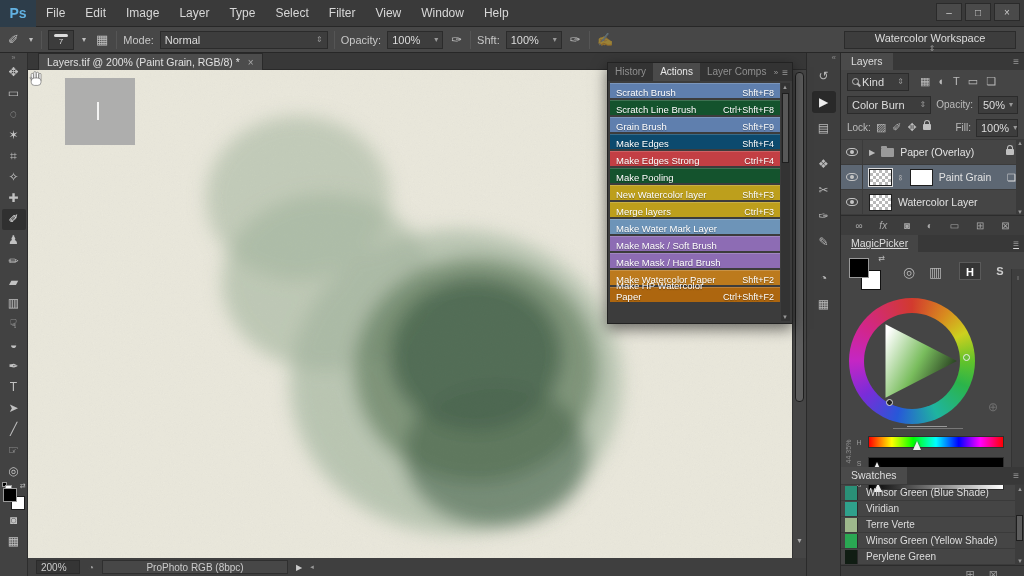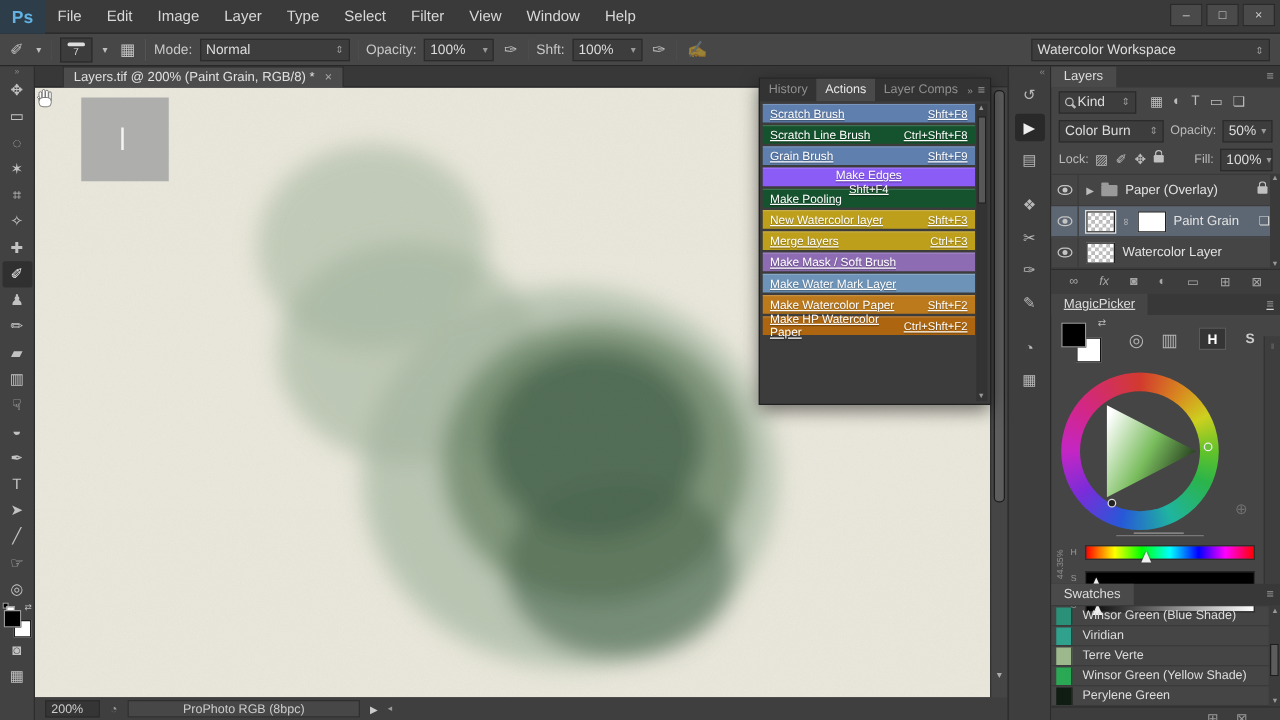--- a/index.html
+++ b/index.html
@@ -24,26 +24,26 @@
   .opt-sep { width:1px; height:18px; background:#2e2e2e; border-right:1px solid #555; }
   .opt-label { font-size:11px; color:#c8c8c8; }
   .select { height:18px; background:#3d3d3d; border:1px solid #2b2b2b; display:flex;
             align-items:center; justify-content:space-between; padding:0 4px; color:#ddd; font-size:11px; }
   .select .caret { color:#999; font-size:8px; margin-left:4px; }
   .opt-icon { font-size:13px; color:#bfbfbf; padding:0 2px; }
   .brush-size-box { width:26px; height:20px; background:#3c3c3c; border:1px solid #2a2a2a;
                     display:flex; flex-direction:column; align-items:center; justify-content:center; }
   .brush-size-box .stroke { width:14px; height:3px; background:#ddd; border-radius:2px; margin-bottom:1px; }
   .brush-size-box .num { font-size:8px; color:#ddd; line-height:7px; }
-  .workspace-select { position:absolute; right:8px; top:31px; width:191px; z-index:31; }
+  .workspace-select { position:absolute; right:8px; top:31px; width:172px; z-index:31;flex-direction:column; }
 
   
   .tabbar { position:absolute; top:53px; left:28px; width:778px; height:17px; background:#383838;
             border-bottom:1px solid #2a2a2a; }
-  .doc-tab { display:inline-flex; align-items:center; margin-left:22px; height:17px; padding:0 8px;
+  .doc-tab { display:inline-flex; align-items:center; margin-left:10px; height:17px; padding:0 8px;
              background:#4c4c4c; border:1px solid #2a2a2a; border-bottom:none; font-size:10.5px; color:#e0e0e0; }
   .doc-tab .tab-close { margin-left:8px; color:#aaa; font-size:10px; }
 
   
   .toolbar { position:absolute; left:0; top:53px; width:28px; bottom:0; background:#424242;
              border-right:1px solid #2d2d2d; display:flex; flex-direction:column; align-items:center; }
   .toolbar-head { width:100%; text-align:center; color:#8a8a8a; font-size:7px; height:9px; line-height:9px; }
   .tool { width:24px; height:21px; line-height:21px; text-align:center; font-size:12px; color:#c2c2c2; }
   .tool.selected { background:#303030; border-radius:2px; color:#eee; }
   .fgbg { position:relative; width:24px; height:26px; margin-top:2px; }
@@ -87,23 +87,23 @@
 
   
   .actions-panel { position:absolute; left:607px; top:62px; width:186px; height:262px; background:#3c3c3c;
                    border:1px solid #222; box-shadow:0 5px 14px rgba(0,0,0,.55); z-index:20; }
   .actions-tabs { height:18px; background:#333; display:flex; align-items:stretch; font-size:10px; }
   .a-tab { padding:0 7px; line-height:18px; color:#8f8f8f; }
   .a-tab.active { background:#4a4a4a; color:#e8e8e8; }
   .actions-tabs .tabs-right { margin-left:auto; display:flex; gap:4px; padding-right:4px; align-items:center;
                               color:#999; font-size:8px; }
   .actions-list { position:absolute; left:2px; right:12px; top:20px; bottom:2px; overflow:hidden; }
-  .action-row { height:15px; margin-bottom:2px; display:flex; align-items:center; justify-content:space-between;
+  .action-row { height:15px; margin-bottom:2px; display:flex; align-items:flex-end; justify-content:space-between;
                 padding:0 6px; font-size:9.5px; color:#fff; text-shadow:0 1px 1px rgba(0,0,0,.35);
-                border-top:1px solid rgba(255,255,255,.18);text-decoration:underline; }
+                border-top:1px solid rgba(255,255,255,.18); }
   .action-row .sc { font-size:9px; }
   .actions-scroll { position:absolute; right:2px; top:20px; bottom:2px; width:9px; background:#333; }
   .actions-scroll .up, .actions-scroll .dn { position:absolute; left:1px; font-size:6px; color:#999; }
   .actions-scroll .up { top:1px; } .actions-scroll .dn { bottom:1px; }
   .actions-scroll .thumb { position:absolute; left:1px; top:10px; width:7px; height:70px; background:#575757; }
 
   
   .rightcol { position:absolute; left:840px; top:53px; width:184px; bottom:0; background:#454545;
               border-left:1px solid #2a2a2a; display:flex; flex-direction:column; }
   .p-header { height:17px; background:#383838; display:flex; align-items:center; font-size:10.5px; }
@@ -242,21 +242,21 @@
     <span class="opt-icon" style="font-size:8px">▾</span>
     <div class="opt-sep"></div>
     <div class="brush-size-box">
       <div class="stroke"></div>
       <span class="num">7</span>
     </div>
     <span class="opt-icon" style="font-size:8px">▾</span>
     <span class="opt-icon">▦</span>
     <div class="opt-sep"></div>
     <span class="opt-label">Mode:</span>
-    <div class="select" style="width:120px">
+    <div class="select" style="width:168px">
       <span>Normal</span>
       <span class="caret">⇕</span>
     </div>
     <div class="opt-sep"></div>
     <span class="opt-label">Opacity:</span>
     <div class="select" style="width:56px">
       <span>100%</span>
       <span class="caret">▾</span>
     </div>
     <span class="opt-icon">✑</span>
@@ -434,52 +434,60 @@
         <div class="action-row" style="background: #14532d;">
           <span>Scratch Line Brush</span>
           <span class="sc">Ctrl+Shft+F8</span>
         </div>
 
         <div class="action-row" style="background: rgb(95, 127, 174);">
           <span>Grain Brush</span>
           <span class="sc">Shft+F9</span>
         </div>
 
-        <div class="action-row" style="background: #8b5cf6; flex-direction: column;">
+        <div class="action-row" style="background: #0c4a6e;">
           <span>Make Edges</span>
           <span class="sc">Shft+F4</span>
         </div>
 
+        <div class="action-row" style="background: rgb(195, 63, 68);">
+          <span>Make Edges Strong</span>
+          <span class="sc">Ctrl+F4</span>
+        </div>
 
         <div class="action-row" style="background: #14532d;">
           <span>Make Pooling</span>
           <span class="sc"></span>
         </div>
 
         <div class="action-row" style="background: rgb(189, 159, 28);">
           <span>New Watercolor layer</span>
           <span class="sc">Shft+F3</span>
         </div>
 
 
         <div class="action-row" style="background: rgb(189, 159, 28);">
           <span>Merge layers</span>
           <span class="sc">Ctrl+F3</span>
         </div>
 
+        <div class="action-row" style="background: rgb(109, 148, 184);">
+          <span>Make Water Mark Layer</span>
+          <span class="sc"></span>
+        </div>
+
         <div class="action-row" style="background: rgb(141, 108, 180);">
           <span>Make Mask / Soft Brush</span>
           <span class="sc"></span>
         </div>
 
-        <div class="action-row" style="background: rgb(109, 148, 184);">
-          <span>Make Water Mark Layer</span>
+        <div class="action-row" style="background: rgb(141, 108, 180);">
+          <span>Make Mask / Hard Brush</span>
           <span class="sc"></span>
         </div>
-
 
         <div class="action-row" style="background: rgb(188, 122, 29);">
           <span>Make Watercolor Paper</span>
           <span class="sc">Shft+F2</span>
         </div>
 
         <div class="action-row" style="background: rgb(173, 102, 15);">
           <span>Make HP Watercolor Paper</span>
           <span class="sc">Ctrl+Shft+F2</span>
         </div>

